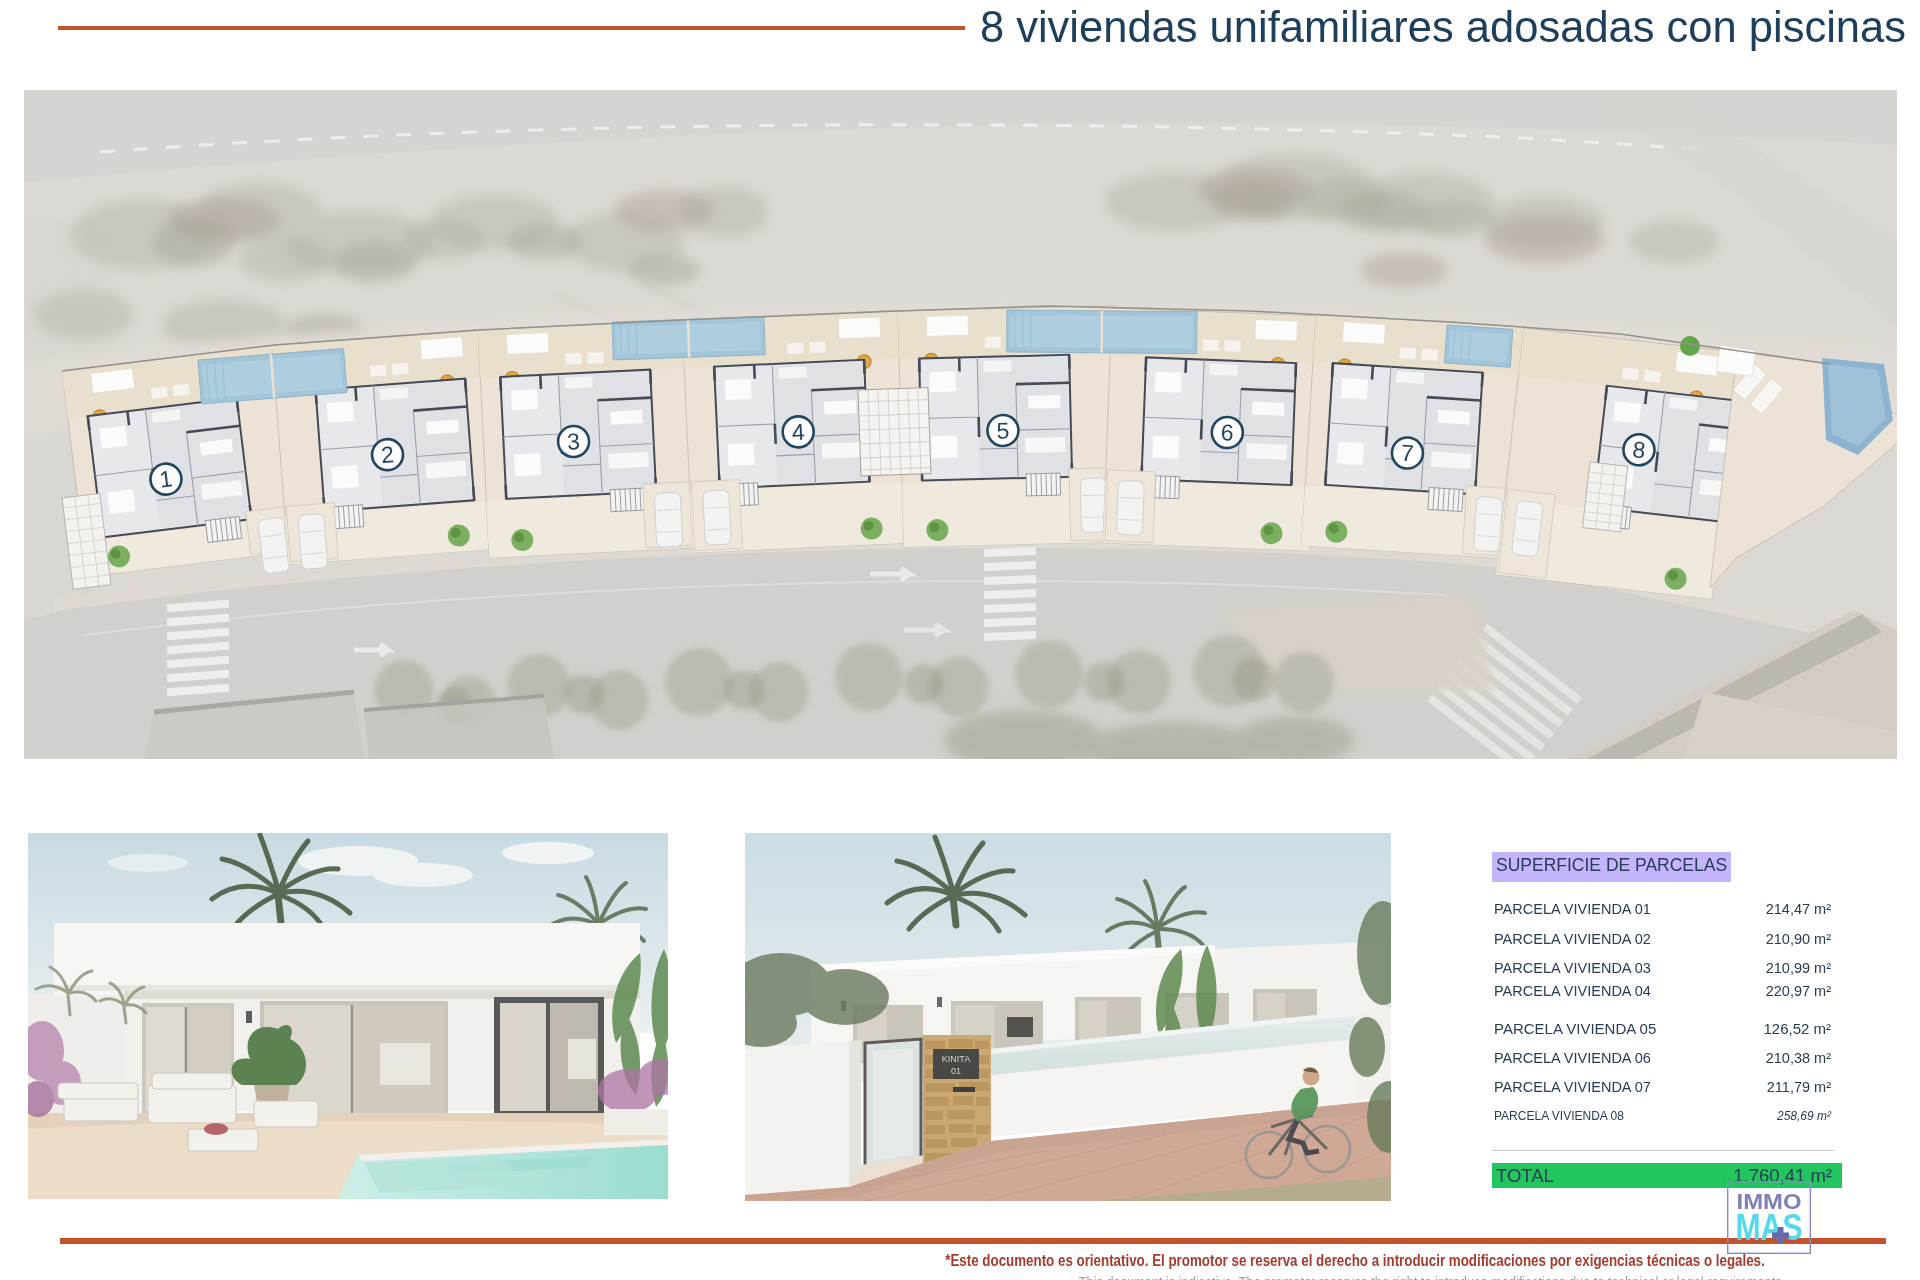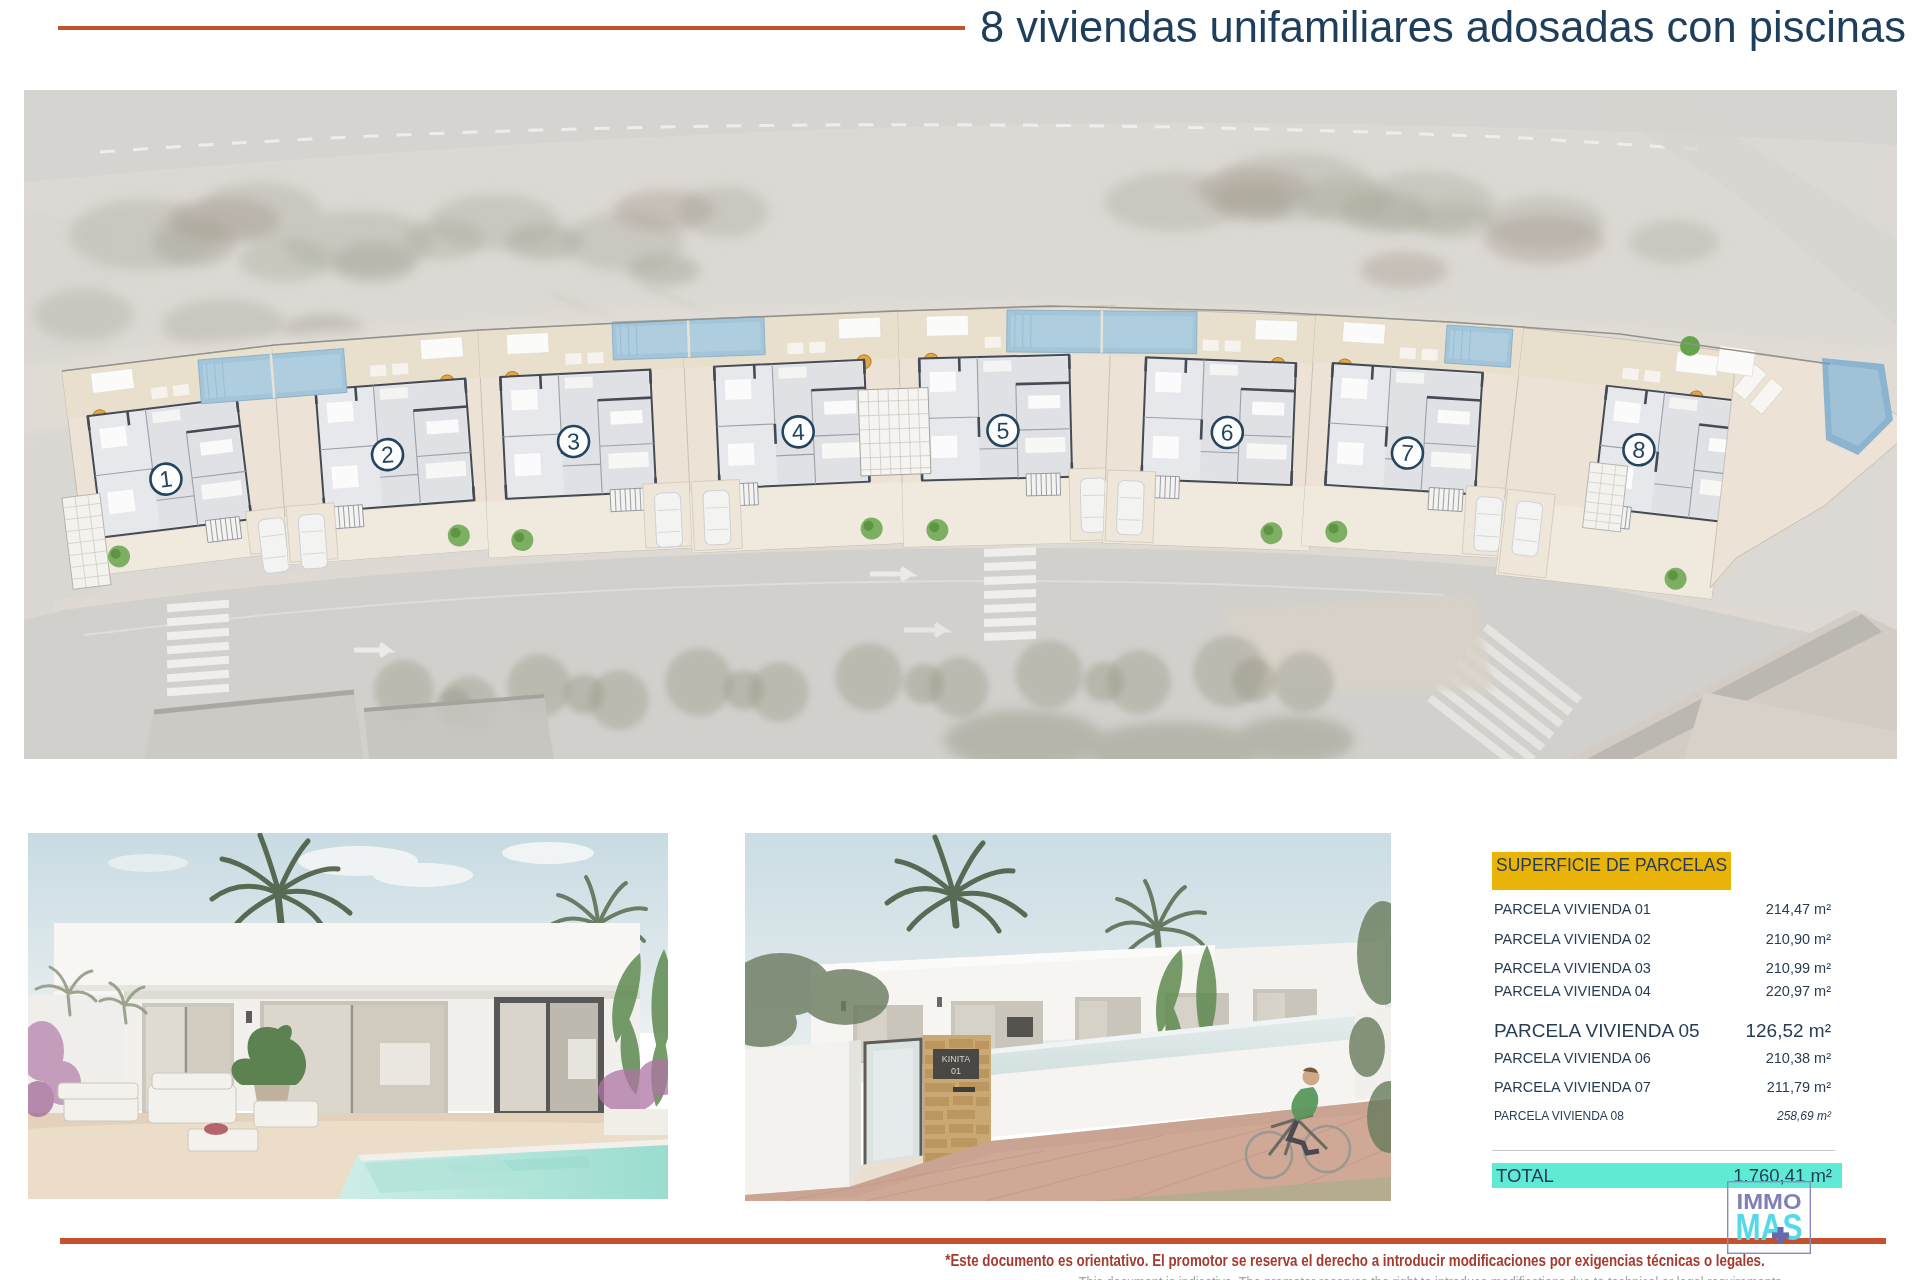--- a/index.html
+++ b/index.html
@@ -905,41 +905,41 @@
 
 <g fill="#687c5c" opacity="0.8">
 <ellipse cx="638" cy="120" rx="26" ry="52"></ellipse>
       <ellipse cx="622" cy="214" rx="18" ry="30"></ellipse>
       <ellipse cx="644" cy="284" rx="22" ry="36"></ellipse>
 </g>
 </svg>
 
 <div class="abs" style="left:1492px;top:852px;width:350px;">
 
-<div style="display:inline-block;background:#eab308;color:#273d55;font-size:17.5px;height:26px;line-height:27px;padding:0 4px 12px 4px;white-space:nowrap;">SUPERFICIE DE PARCELAS</div>
+<div style="display:inline-block;background:#c4b5fd;color:#273d55;font-size:17.5px;height:26px;line-height:27px;padding:0 4px 4px 4px;white-space:nowrap;">SUPERFICIE DE PARCELAS</div>
 
 <div class="abs" style="left:2px;top:49.0px;width:339px;font-size:14.5px;color:#273d55;white-space:nowrap;">PARCELA VIVIENDA 01<span style="position:absolute;right:2px;">214,47 m²</span></div>
 
 <div class="abs" style="left:2px;top:78.7px;width:339px;font-size:14.5px;color:#273d55;white-space:nowrap;">PARCELA VIVIENDA 02<span style="position:absolute;right:2px;">210,90 m²</span></div>
 
 <div class="abs" style="left:2px;top:108.4px;width:339px;font-size:14.5px;color:#273d55;white-space:nowrap;">PARCELA VIVIENDA 03<span style="position:absolute;right:2px;">210,99 m²</span></div>
 
 <div class="abs" style="left:2px;top:131px;width:339px;font-size:14.5px;color:#273d55;white-space:nowrap;">PARCELA VIVIENDA 04<span style="position:absolute;right:2px;">220,97 m²</span></div>
 
-<div class="abs" style="left:2px;top:167.8px;width:339px;font-size:19px;color:#273d55;white-space:nowrap;">PARCELA VIVIENDA 05<span style="position:absolute;right:2px;">126,52 m²</span></div>
+<div class="abs" style="left:2px;top:167.8px;width:339px;font-size:15px;color:#273d55;white-space:nowrap;">PARCELA VIVIENDA 05<span style="position:absolute;right:2px;">126,52 m²</span></div>
 
 <div class="abs" style="left:2px;top:197.5px;width:339px;font-size:14.5px;color:#273d55;white-space:nowrap;">PARCELA VIVIENDA 06<span style="position:absolute;right:2px;">210,38 m²</span></div>
 
 <div class="abs" style="left:2px;top:227.2px;width:339px;font-size:14.5px;color:#273d55;white-space:nowrap;">PARCELA VIVIENDA 07<span style="position:absolute;right:2px;">211,79 m²</span></div>
 
 <div class="abs" style="left:2px;top:256.9px;width:339px;font-size:12px;color:#273d55;white-space:nowrap;">PARCELA VIVIENDA 08<span style="position:absolute;right:2px;font-style:italic;">258,69 m²</span></div>
 
 <div class="abs" style="left:0px;top:298px;width:343px;height:1px;background:#c9c9c9;"></div>
 
-<div class="abs" style="left:0px;top:311px;width:350px;height:25px;background:#5eead4;color:#273d55;font-size:18.5px;line-height:25px;white-space:nowrap;"><span style="padding-left:4px;">TOTAL</span><span style="position:absolute;right:10px;">1.760,41 m²</span></div>
+<div class="abs" style="left:0px;top:311px;width:350px;height:25px;background:#22c55e;color:#273d55;font-size:18.5px;line-height:25px;white-space:nowrap;"><span style="padding-left:4px;">TOTAL</span><span style="position:absolute;right:10px;">1.760,41 m²</span></div>
 </div>
 
 <div class="abs" style="left:60px;top:1238px;width:1826px;height:6px;background:#c5512e;"></div>
 
 <svg class="abs" style="left:1727px;top:1181px" width="84" height="73" viewBox="0 0 84 73">
 <rect x="0.7" y="0.7" width="82.6" height="71.6" fill="none" stroke="#8a8ac0" stroke-width="1.4"></rect>
 <text x="42" y="28" text-anchor="middle" font-family="Liberation Sans, sans-serif" font-weight="bold" font-size="22" fill="#7f80b8" textLength="65" lengthAdjust="spacingAndGlyphs">IMMO</text>
 <text x="42" y="59" text-anchor="middle" font-family="Liberation Sans, sans-serif" font-weight="bold" font-size="36" fill="#55d8e8" textLength="67" lengthAdjust="spacingAndGlyphs">MAS</text>
 <path d="M53.5,46 V63 M45,54.5 H62" stroke="#6868ac" stroke-width="6"></path>
 </svg>

